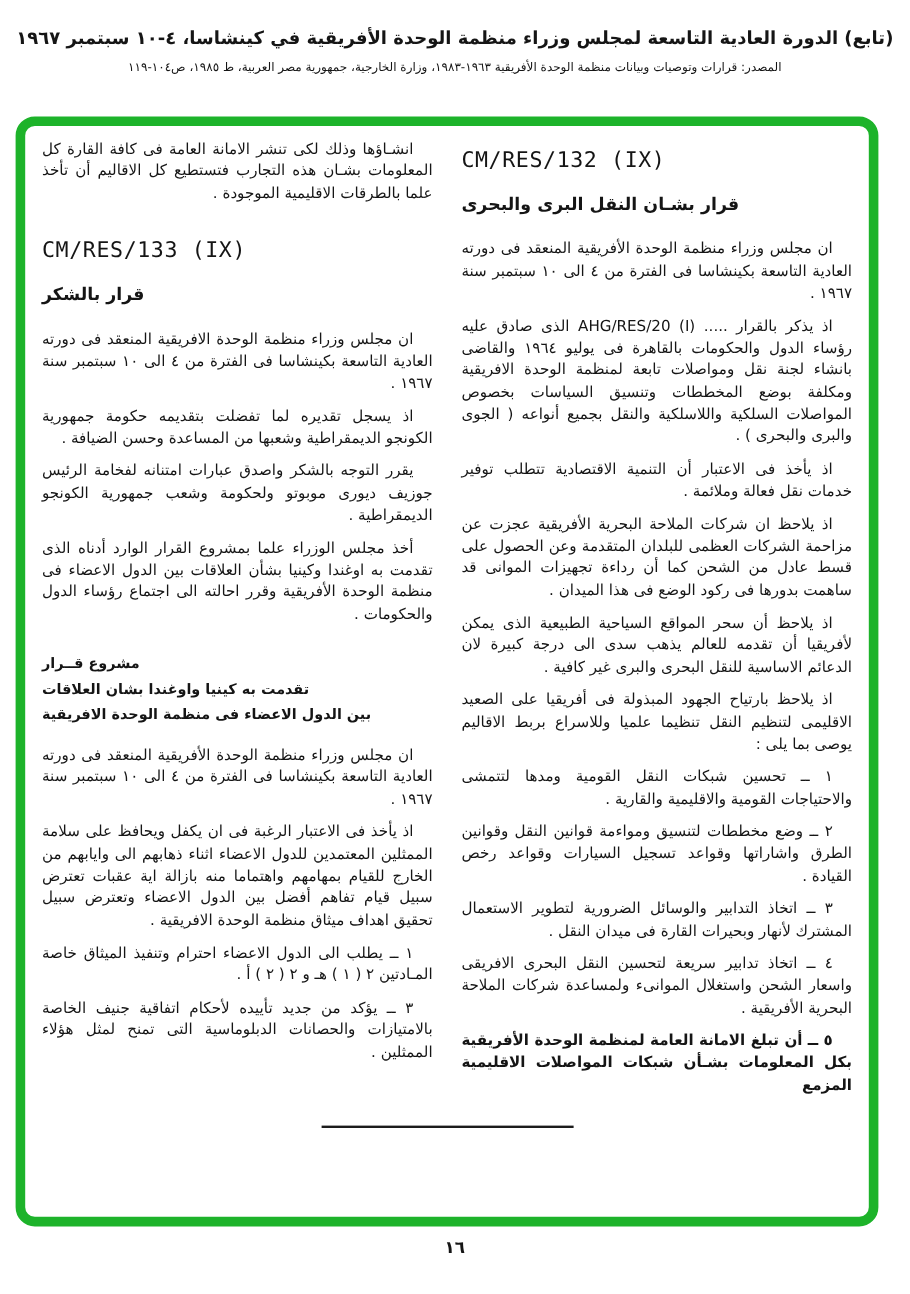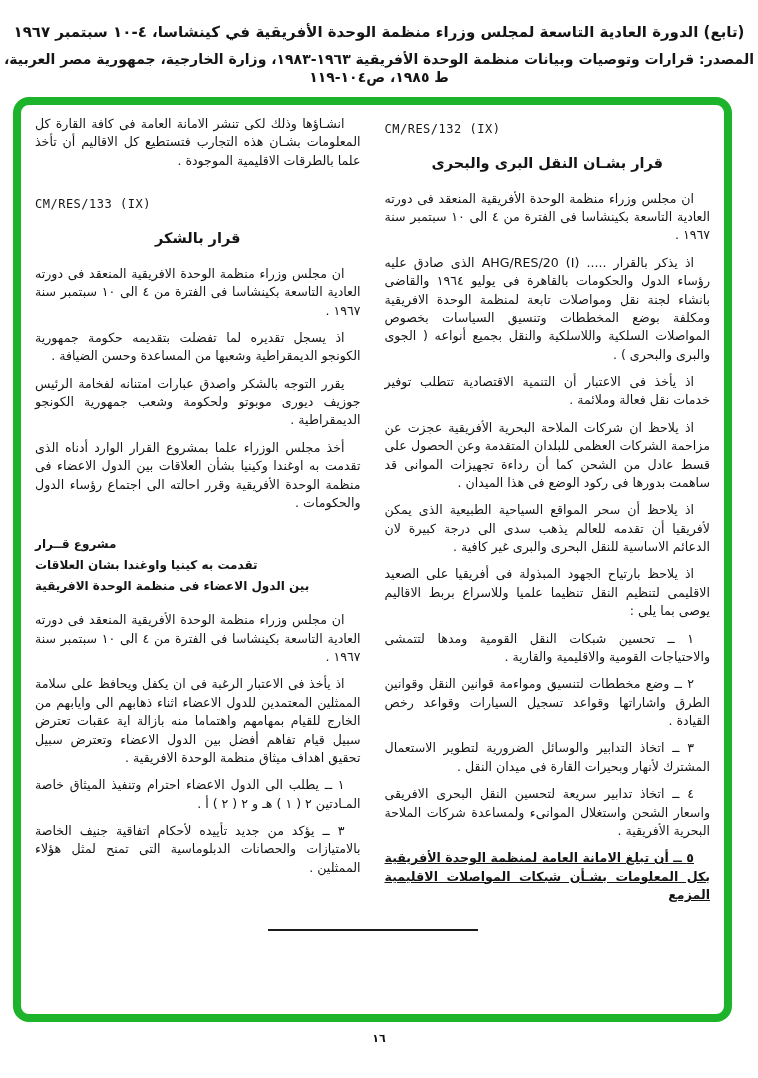--- a/index.html
+++ b/index.html
@@ -20,22 +20,22 @@
     direction:rtl;
   }
   .header .h-title{
     font-size:15px;
     font-weight:bold;
     letter-spacing:0;
     line-height:1.35;
   }
   .header .h-source{
     margin-top:8px;
-    font-size:14px;
-    font-weight:bold;
+    font-size:10px;
+    font-weight:normal;
     line-height:1.3;
   }
 
   
   .doc-box{
     position:absolute;
     left:13px;top:97px;
     width:719px;height:925px;
     box-sizing:border-box;
     border:8px solid var(--border-green,#1db32a);
@@ -54,34 +54,34 @@
     flex:1 1 0;
     direction:rtl;
     text-align:justify;
     font-size:12.6px;
     line-height:1.46;
   }
   .col p{
     margin:0 0 9px 0;
     text-indent:16px;
   }
-  .col p.bold{font-weight:bold;text-decoration:underline;}
+  .col p.bold{font-weight:bold;}
   .res-code{
     direction:ltr;
     text-align:left;
     font-family:"DejaVu Sans Mono", monospace;
-    font-size:12px;
+    font-size:18px;
     letter-spacing:0.5px;
     margin:6px 0 14px 0;
   }
   .res-code.with-top-gap{margin-top:26px;}
   .res-title{
     font-size:14.5px;
     font-weight:bold;
-    text-align:center;
+    text-align:left;
     margin:0 0 16px 0;
   }
   .draft-title{
     font-size:12px;
     font-weight:bold;
     text-align:left;
     line-height:1.75;
     margin:22px 0 14px 0;
   }
   .end-divider{
@@ -91,21 +91,21 @@
   }
 
   
   .footer{
     position:absolute;
     left:0;top:1032px;
     width:758px;
     text-align:center;
   }
   .page-number{
-    font-size:11px;
+    font-size:14px;
     font-weight:bold;
     letter-spacing:2px;
   }
 </style>
 </head>
 <body>
 
 <div class="page">
 
   <header class="header">

